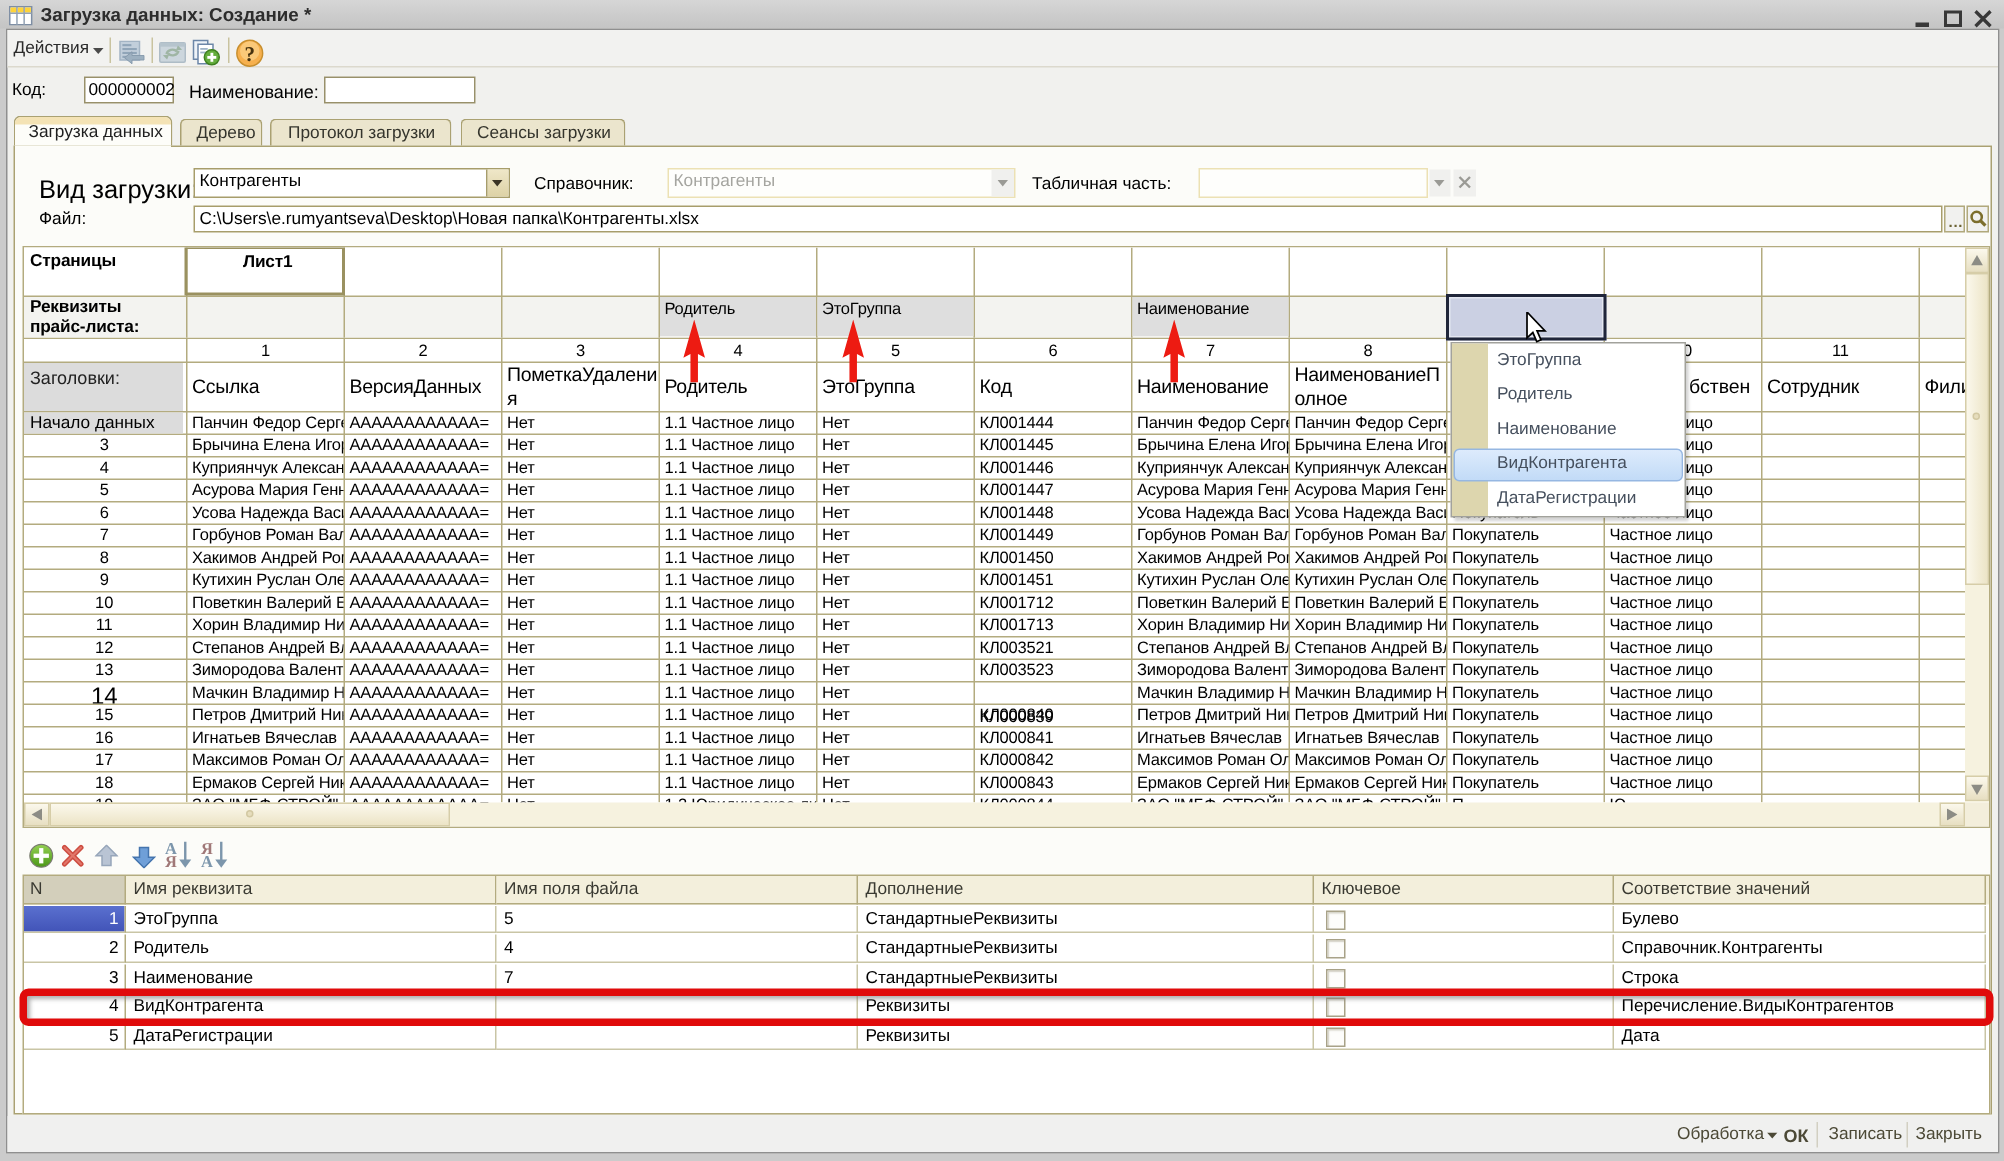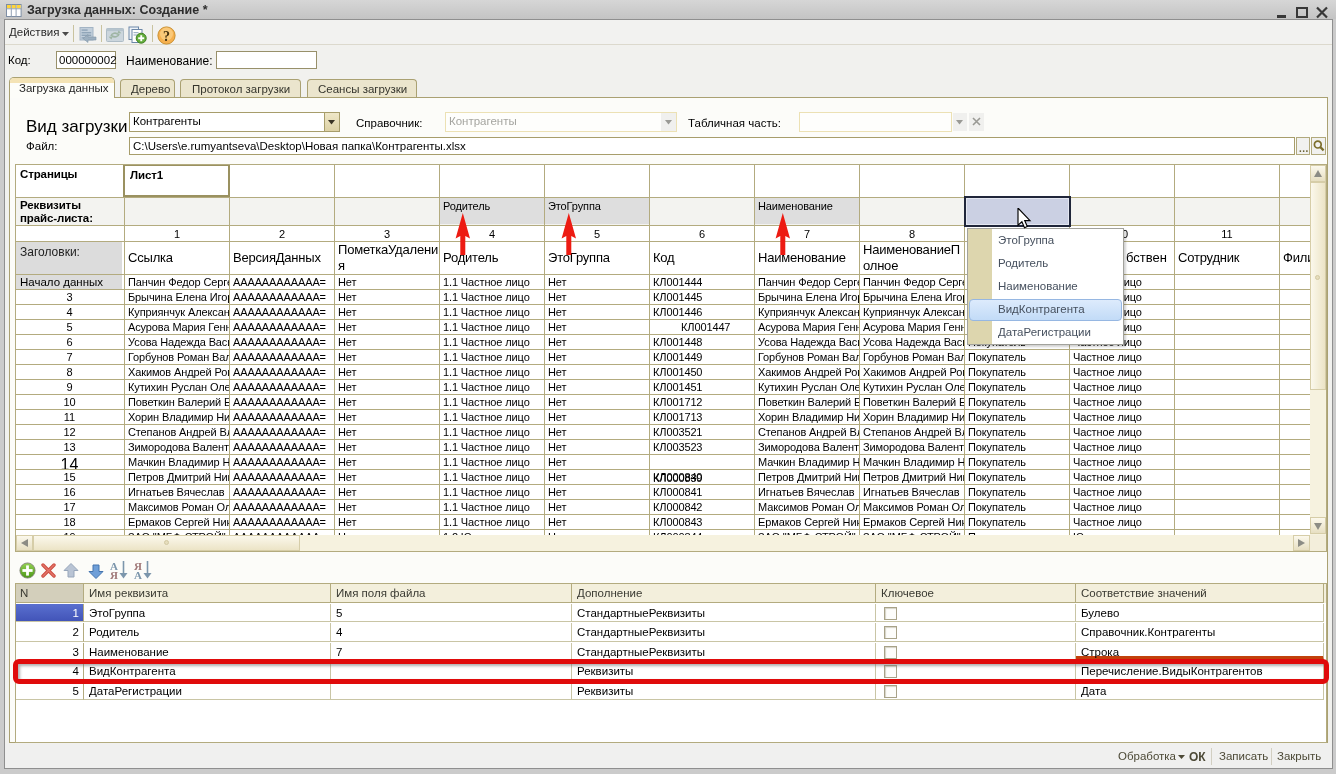--- a/index.html
+++ b/index.html
@@ -146,21 +146,21 @@
 <div class="vline" style="left:633px;top:0;height:370px;"></div>
 <div class="vline" style="left:738px;top:0;height:370px;"></div>
 <div class="vline" style="left:843px;top:0;height:370px;"></div>
 <div class="vline" style="left:948px;top:0;height:370px;"></div>
 <div class="vline" style="left:1053px;top:0;height:370px;"></div>
 <div class="vline" style="left:1158px;top:0;height:370px;"></div>
 <div class="vline" style="left:1263px;top:0;height:370px;"></div>
 
 <div class="cell" style="left:1px;top:1px;width:105px;height:30px;font-weight:bold;font-size:11.5px;padding-top:2px;">Страницы</div>
 <div class="a" style="left:107px;top:-1px;width:107px;height:33px;border:2px solid #9a9160;"></div>
-<div class="cell" style="left:111px;top:1px;width:100px;font-weight:bold;font-size:11.5px;padding-top:3px;">Лист1</div>
+<div class="cell" style="left:111px;top:1px;width:100px;font-weight:bold;font-size:11.5px;padding-top:3px;text-align:center;">Лист1</div>
 <div class="a" style="left:0;top:33px;width:1294px;height:27px;background:#f3f3f0;"></div>
 <div class="vline" style="left:108px;top:33px;height:27px;"></div>
 <div class="vline" style="left:213px;top:33px;height:27px;"></div>
 <div class="vline" style="left:318px;top:33px;height:27px;"></div>
 <div class="vline" style="left:423px;top:33px;height:27px;"></div>
 <div class="vline" style="left:528px;top:33px;height:27px;"></div>
 <div class="vline" style="left:633px;top:33px;height:27px;"></div>
 <div class="vline" style="left:738px;top:33px;height:27px;"></div>
 <div class="vline" style="left:843px;top:33px;height:27px;"></div>
 <div class="vline" style="left:948px;top:33px;height:27px;"></div>
@@ -227,21 +227,21 @@
 <div class="cell" style="left:739px;top:140px;width:104px;height:14px;font-size:11px;">Куприянчук Александр</div>
 <div class="cell" style="left:844px;top:140px;width:104px;height:14px;font-size:11px;">Куприянчук Александр</div>
 <div class="cell" style="left:949px;top:140px;width:104px;height:14px;font-size:11px;">Покупатель</div>
 <div class="cell" style="left:1054px;top:140px;width:104px;height:14px;font-size:11px;">Частное лицо</div>
 <div class="num" style="left:0;top:155px;width:107px;height:14px;font-size:11px;padding-top:1px;">5</div>
 <div class="cell" style="left:109px;top:155px;width:104px;height:14px;font-size:11px;">Асурова Мария Геннадьевна</div>
 <div class="cell" style="left:214px;top:155px;width:104px;height:14px;font-size:11px;">АААААААААААА=</div>
 <div class="cell" style="left:319px;top:155px;width:104px;height:14px;font-size:11px;">Нет</div>
 <div class="cell" style="left:424px;top:155px;width:104px;height:14px;font-size:11px;">1.1 Частное лицо</div>
 <div class="cell" style="left:529px;top:155px;width:104px;height:14px;font-size:11px;">Нет</div>
-<div class="cell" style="left:634px;top:155px;width:104px;height:14px;font-size:11px;margin-left:28px;">КЛ001447</div>
+<div class="cell" style="left:634px;top:155px;width:104px;height:14px;font-size:11px;">КЛ001447</div>
 <div class="cell" style="left:739px;top:155px;width:104px;height:14px;font-size:11px;">Асурова Мария Геннадьевна</div>
 <div class="cell" style="left:844px;top:155px;width:104px;height:14px;font-size:11px;">Асурова Мария Геннадьевна</div>
 <div class="cell" style="left:949px;top:155px;width:104px;height:14px;font-size:11px;">Покупатель</div>
 <div class="cell" style="left:1054px;top:155px;width:104px;height:14px;font-size:11px;">Частное лицо</div>
 <div class="num" style="left:0;top:170px;width:107px;height:14px;font-size:11px;padding-top:1px;">6</div>
 <div class="cell" style="left:109px;top:170px;width:104px;height:14px;font-size:11px;">Усова Надежда Васильевна</div>
 <div class="cell" style="left:214px;top:170px;width:104px;height:14px;font-size:11px;">АААААААААААА=</div>
 <div class="cell" style="left:319px;top:170px;width:104px;height:14px;font-size:11px;">Нет</div>
 <div class="cell" style="left:424px;top:170px;width:104px;height:14px;font-size:11px;">1.1 Частное лицо</div>
 <div class="cell" style="left:529px;top:170px;width:104px;height:14px;font-size:11px;">Нет</div>
@@ -491,21 +491,21 @@
 <div class="a" style="left:84px;top:623.4px;width:247px;height:18.4px;border-right:1px solid #c9c5a5;border-bottom:1px solid #c9c5a5;padding:3px 0 0 5px;font-size:11.5px;">Родитель</div>
 <div class="a" style="left:331px;top:623.4px;width:241px;height:18.4px;border-right:1px solid #c9c5a5;border-bottom:1px solid #c9c5a5;padding:3px 0 0 5px;font-size:11.5px;">4</div>
 <div class="a" style="left:572px;top:623.4px;width:304px;height:18.4px;border-right:1px solid #c9c5a5;border-bottom:1px solid #c9c5a5;padding:3px 0 0 5px;font-size:11.5px;">СтандартныеРеквизиты</div>
 <div class="a" style="left:1076px;top:623.4px;width:248px;height:18.4px;border-right:1px solid #c9c5a5;border-bottom:1px solid #c9c5a5;padding:3px 0 0 5px;font-size:11.5px;">Справочник.Контрагенты</div>
 <div class="a" style="left:876px;top:623.4px;width:200px;height:18.4px;border-right:1px solid #c9c5a5;border-bottom:1px solid #c9c5a5;"></div>
 <div class="a" style="left:884px;top:626.4px;width:13px;height:13px;background:#fdfdfb;border:1px solid #a8a288;box-shadow:inset 1px 1px 1px rgba(150,145,120,0.4);"></div>
 <div class="a" style="left:16px;top:642.8px;width:68px;height:18.4px;border-right:1px solid #b3ab7f;border-bottom:1px solid #c9c5a5;padding:3px 4px 0 0;text-align:right;font-size:11.5px;">3</div>
 <div class="a" style="left:84px;top:642.8px;width:247px;height:18.4px;border-right:1px solid #c9c5a5;border-bottom:1px solid #c9c5a5;padding:3px 0 0 5px;font-size:11.5px;">Наименование</div>
 <div class="a" style="left:331px;top:642.8px;width:241px;height:18.4px;border-right:1px solid #c9c5a5;border-bottom:1px solid #c9c5a5;padding:3px 0 0 5px;font-size:11.5px;">7</div>
 <div class="a" style="left:572px;top:642.8px;width:304px;height:18.4px;border-right:1px solid #c9c5a5;border-bottom:1px solid #c9c5a5;padding:3px 0 0 5px;font-size:11.5px;">СтандартныеРеквизиты</div>
-<div class="a" style="left:1076px;top:642.8px;width:248px;height:18.4px;border-right:1px solid #c9c5a5;border-bottom:5px solid #c2410c;padding:3px 0 0 5px;font-size:11.5px;">Строка</div>
+<div class="a" style="left:1076px;top:642.8px;width:248px;height:18.4px;border-right:1px solid #c9c5a5;border-bottom:1px solid #c2410c;padding:3px 0 0 5px;font-size:11.5px;">Строка</div>
 <div class="a" style="left:876px;top:642.8px;width:200px;height:18.4px;border-right:1px solid #c9c5a5;border-bottom:1px solid #c9c5a5;"></div>
 <div class="a" style="left:884px;top:645.8px;width:13px;height:13px;background:#fdfdfb;border:1px solid #a8a288;box-shadow:inset 1px 1px 1px rgba(150,145,120,0.4);"></div>
 <div class="a" style="left:16px;top:662.2px;width:68px;height:18.4px;border-right:1px solid #b3ab7f;border-bottom:1px solid #c9c5a5;padding:3px 4px 0 0;text-align:right;font-size:11.5px;">4</div>
 <div class="a" style="left:84px;top:662.2px;width:247px;height:18.4px;border-right:1px solid #c9c5a5;border-bottom:1px solid #c9c5a5;padding:3px 0 0 5px;font-size:11.5px;">ВидКонтрагента</div>
 <div class="a" style="left:331px;top:662.2px;width:241px;height:18.4px;border-right:1px solid #c9c5a5;border-bottom:1px solid #c9c5a5;padding:3px 0 0 5px;font-size:11.5px;"></div>
 <div class="a" style="left:572px;top:662.2px;width:304px;height:18.4px;border-right:1px solid #c9c5a5;border-bottom:1px solid #c9c5a5;padding:3px 0 0 5px;font-size:11.5px;">Реквизиты</div>
 <div class="a" style="left:1076px;top:662.2px;width:248px;height:18.4px;border-right:1px solid #c9c5a5;border-bottom:1px solid #c9c5a5;padding:3px 0 0 5px;font-size:11.5px;">Перечисление.ВидыКонтрагентов</div>
 <div class="a" style="left:876px;top:662.2px;width:200px;height:18.4px;border-right:1px solid #c9c5a5;border-bottom:1px solid #c9c5a5;"></div>
 <div class="a" style="left:884px;top:665.2px;width:13px;height:13px;background:#fdfdfb;border:1px solid #a8a288;box-shadow:inset 1px 1px 1px rgba(150,145,120,0.4);"></div>
 <div class="a" style="left:16px;top:681.6px;width:68px;height:18.4px;border-right:1px solid #b3ab7f;border-bottom:1px solid #c9c5a5;padding:3px 4px 0 0;text-align:right;font-size:11.5px;">5</div>

